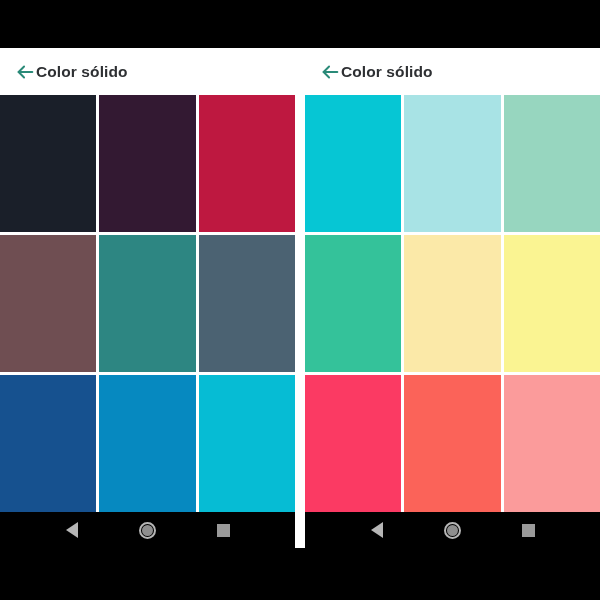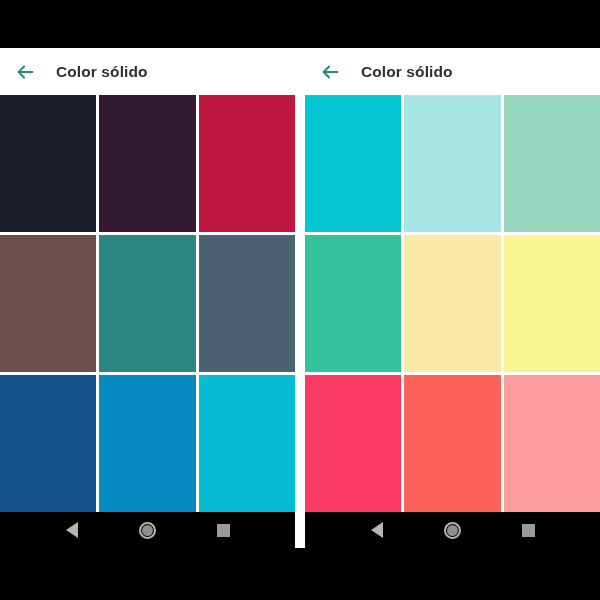--- a/index.html
+++ b/index.html
@@ -60,21 +60,20 @@
     padding-left: 14px;
     box-sizing: border-box;
   }
   .back-icon {
     width: 22px;
     height: 22px;
     flex: 0 0 22px;
     display: block;
   }
   .appbar-title {
-    margin-left: 20px;
     font-size: 15.5px;
     font-weight: 700;
     color: #2e3033;
     letter-spacing: 0.1px;
     white-space: nowrap;
   }
 
   
   .grid {
     flex: 1 1 auto;

